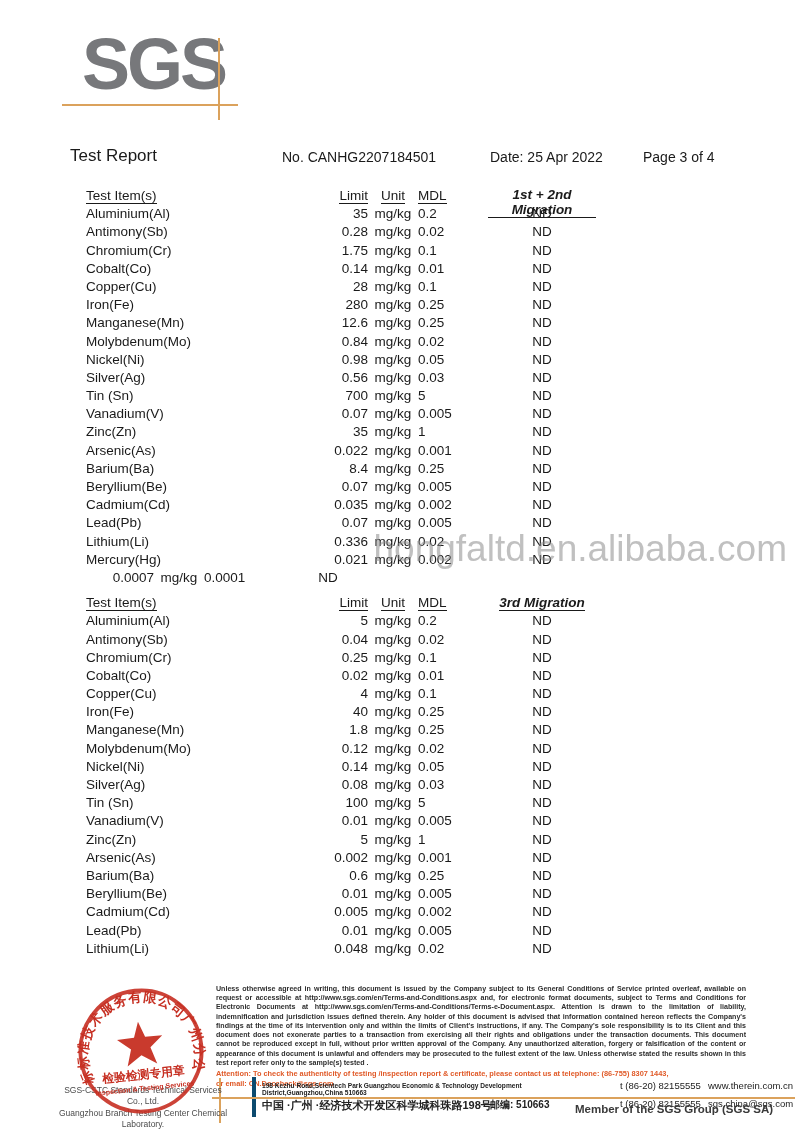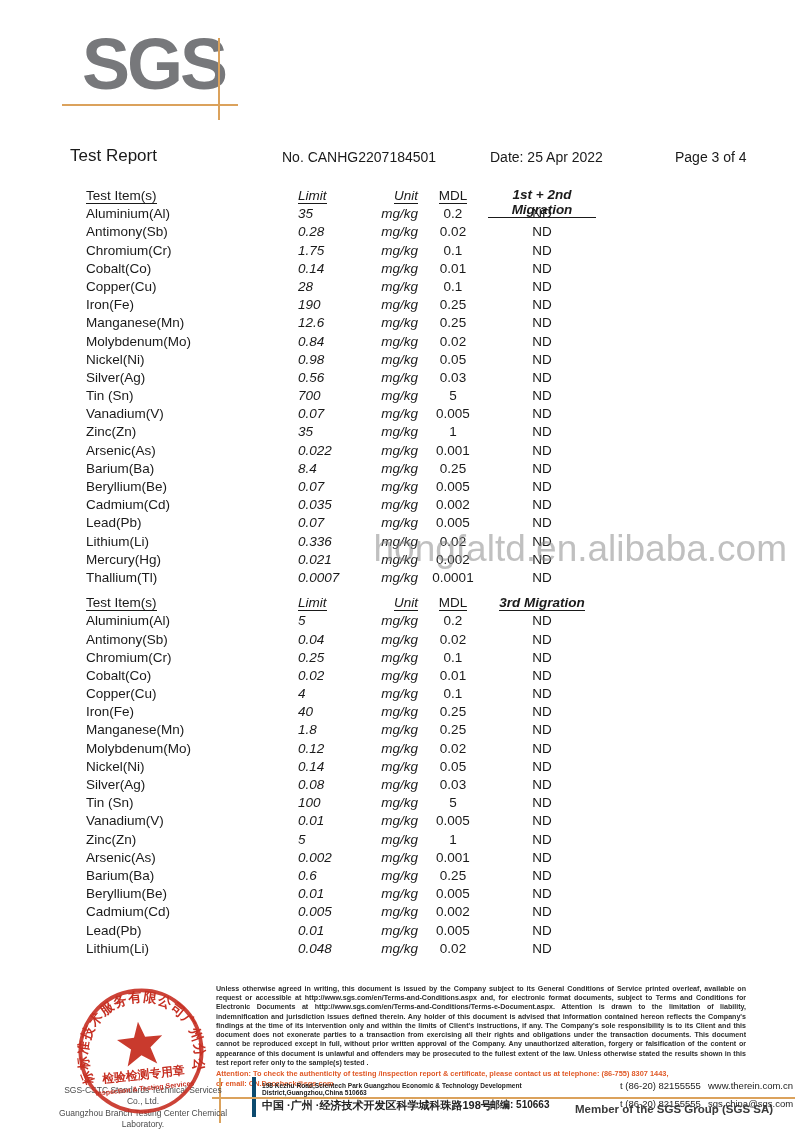--- a/index.html
+++ b/index.html
@@ -17,28 +17,28 @@
     font-size:72px;font-weight:bold;letter-spacing:-3px;
     color:#77787b;line-height:1;
   }
   .logo-hline{position:absolute;left:0px;top:84px;width:176px;height:2px;background:#dba25c;}
   .logo-vline{position:absolute;left:156px;top:18px;width:2px;height:82px;background:#dba25c;}
   
   .title-row{position:absolute;left:0;top:146px;width:800px;height:24px;}
   .doc-title{position:absolute;left:70px;top:0;font-size:17px;font-weight:normal;}
   .report-no{position:absolute;left:282px;top:3px;font-size:14px;}
   .report-date{position:absolute;left:490px;top:3px;font-size:14px;}
-  .report-page{position:absolute;left:643px;top:3px;font-size:14px;margin-left:32px;}
+  .report-page{position:absolute;left:643px;top:3px;font-size:14px;}
   
   .tables{position:absolute;left:84px;top:187px;width:512px;}
   .t-row{display:flex;height:18.2px;line-height:18.2px;font-size:13.5px;}
   .c0{width:212px;text-align:left;padding-left:2px;}
-  .c1{width:70px;text-align:left;font-style:italic;}
-  .c2{width:50px;text-align:right;font-style:italic;}
-  .c3{width:70px;text-align:center;}
+  .c1{width:70px;text-align:right;}
+  .c2{width:50px;text-align:center;}
+  .c3{width:70px;}
   .c4{width:108px;text-align:center;}
   .t-head .hd{border-bottom:1.5px solid #1a1a1a;display:inline-block;line-height:15px;}
   .t-head .c4 .hd{font-weight:bold;font-style:italic;}
   .table-gap{height:7px;}
   
   .watermark{
     position:absolute;left:227px;top:528px;width:560px;
     font-size:37px;color:rgba(140,140,140,0.55);
     letter-spacing:0px;white-space:nowrap;z-index:5;text-align:right;
   }
@@ -133,21 +133,21 @@
         </div>
         <div class="t-row">
           <div class="c0">Copper(Cu)</div>
           <div class="c1">28</div>
           <div class="c2">mg/kg</div>
           <div class="c3">0.1</div>
           <div class="c4">ND</div>
         </div>
         <div class="t-row">
           <div class="c0">Iron(Fe)</div>
-          <div class="c1">190</div>
+          <div class="c1">280</div>
           <div class="c2">mg/kg</div>
           <div class="c3">0.25</div>
           <div class="c4">ND</div>
         </div>
         <div class="t-row">
           <div class="c0">Manganese(Mn)</div>
           <div class="c1">12.6</div>
           <div class="c2">mg/kg</div>
           <div class="c3">0.25</div>
           <div class="c4">ND</div>
@@ -237,21 +237,20 @@
           <div class="c4">ND</div>
         </div>
         <div class="t-row">
           <div class="c0">Mercury(Hg)</div>
           <div class="c1">0.021</div>
           <div class="c2">mg/kg</div>
           <div class="c3">0.002</div>
           <div class="c4">ND</div>
         </div>
         <div class="t-row">
-          <div class="c0">Thallium(Tl)</div>
           <div class="c1">0.0007</div>
           <div class="c2">mg/kg</div>
           <div class="c3">0.0001</div>
           <div class="c4">ND</div>
         </div>
       </div>
     <div class="table-gap"></div>
     <div>
         <div class="t-row t-head">
           <div class="c0"><span class="hd">Test Item(s)</span></div>

